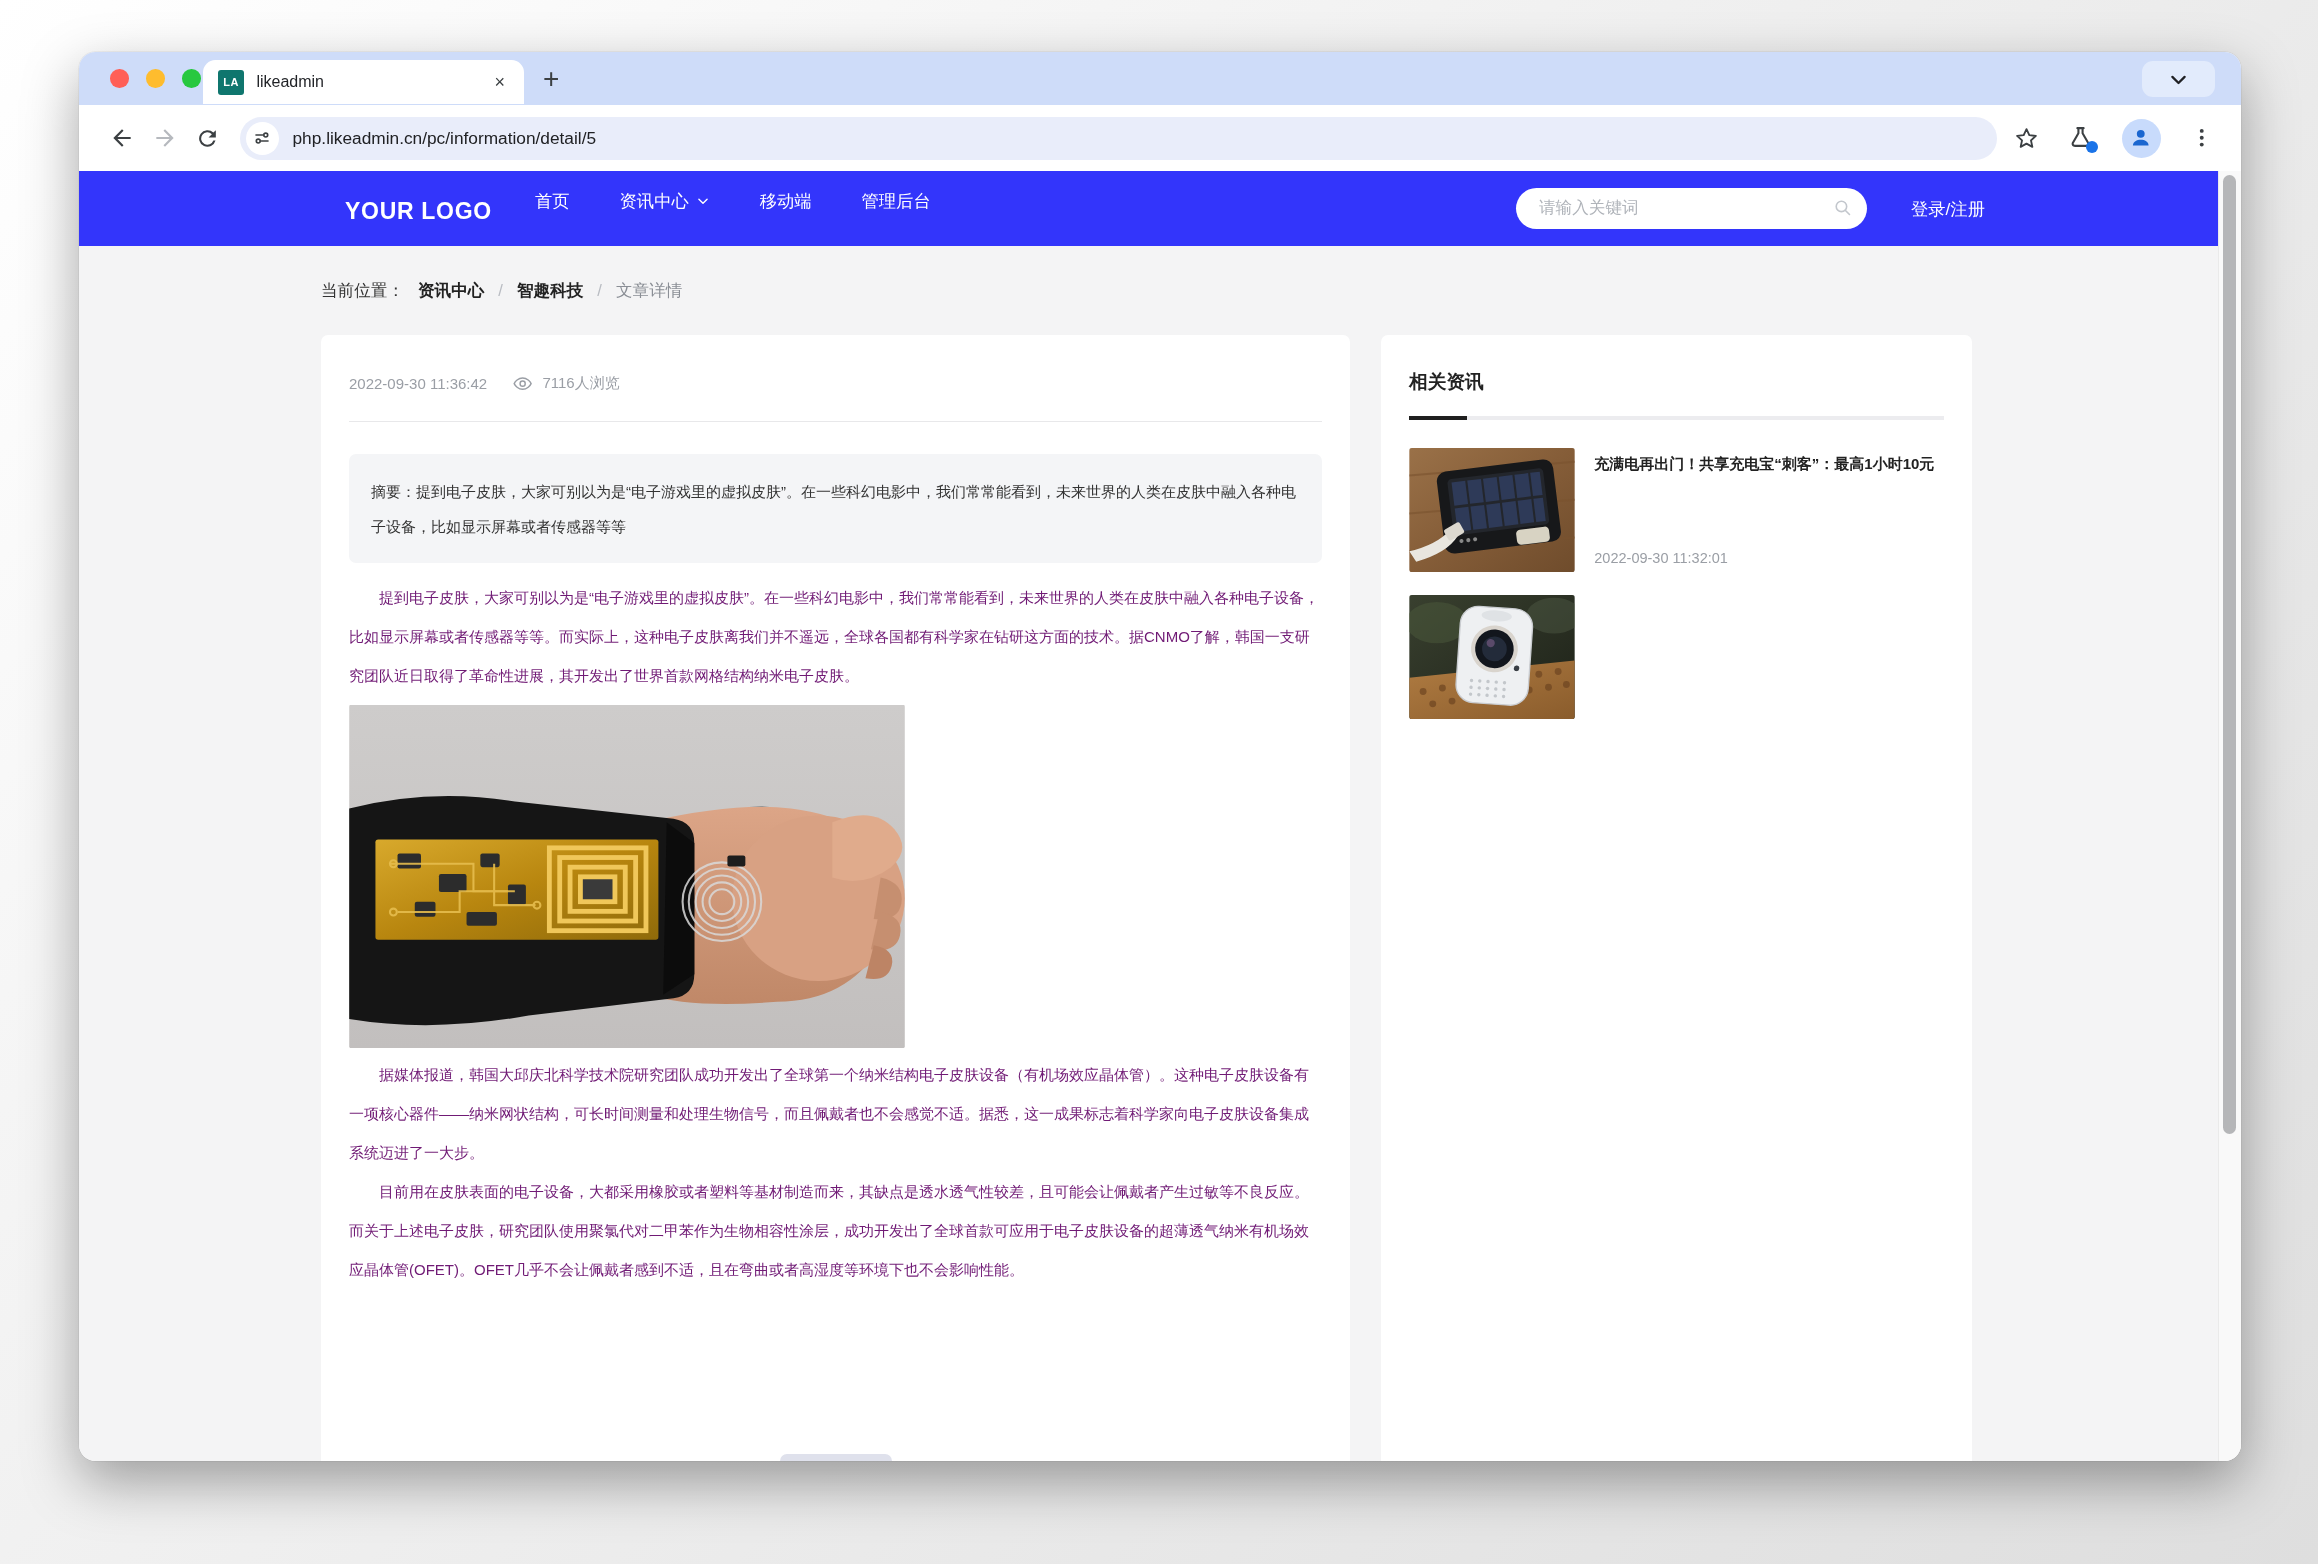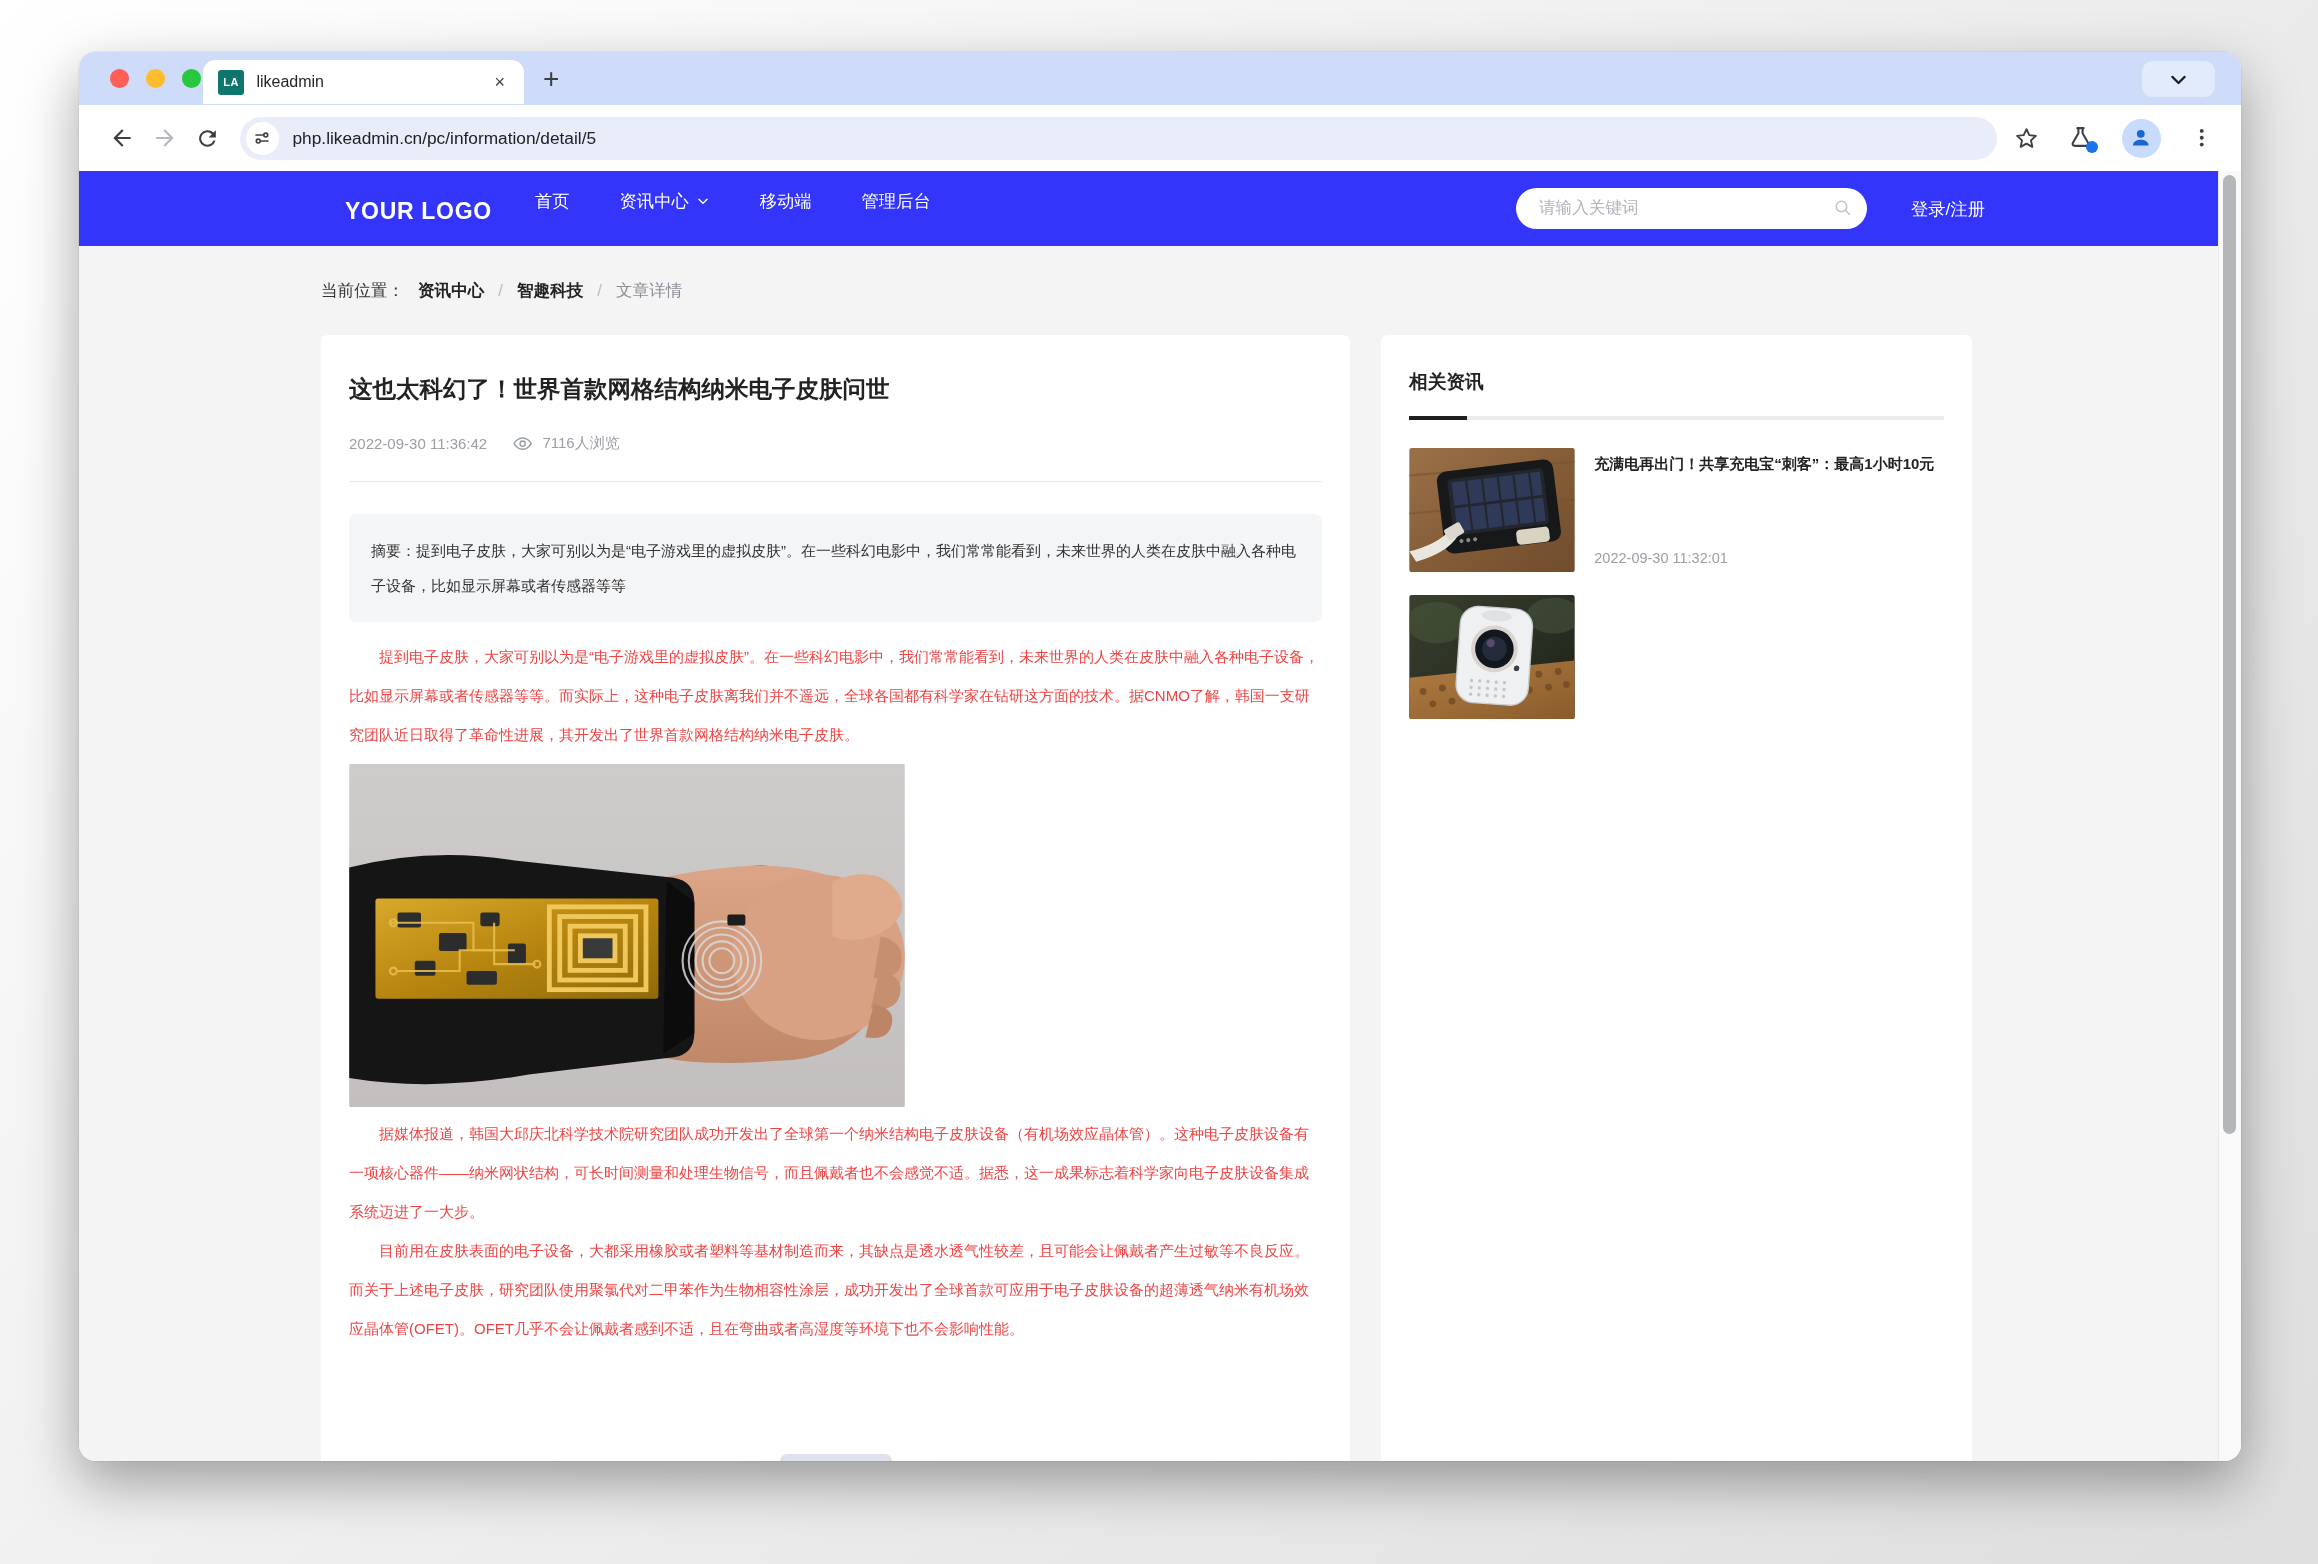--- a/index.html
+++ b/index.html
@@ -73,21 +73,21 @@
     background:#fff; border-radius:7px 7px 0 0; overflow:hidden; padding:39px 28px 0;
   }
   .article-title { margin:0 0 29px; font-size:23.5px; font-weight:bold; color:#222; line-height:1.3; }
   .article-meta { display:flex; align-items:center; gap:9.7px; color:#9a9ea5; font-size:15px; margin-bottom:28px; }
   .meta-date { margin-right:16.6px; }
   .article-divider { border:0; border-top:0.7px solid #e8e8ea; margin:0; }
   .summary-box {
     margin-top:32px; background:#f4f5f7; border-radius:7px; padding:19.3px 22px;
     font-size:15px; color:#333; line-height:35px;
   }
-  .article-body { margin-top:15px; font-size:15px; color:#ef4444; line-height:39px; }
+  .article-body { margin-top:15px; font-size:15px; color:#701a75; line-height:39px; }
   .article-body p { margin:0; text-indent:2em; }
   .article-figure { margin:9.7px 0 7px; width:556px; height:343px; }
   .article-figure svg { display:block; border-radius:1.4px; }
   .partial-btn {
     position:absolute; left:50%; transform:translateX(-50%); top:1119px;
     width:112px; height:15px; border-radius:7px; background:#dfe1ec;
   }
   
   .side-card {
     position:absolute; left:1302px; top:164px; width:591px; height:1126px;
@@ -218,21 +218,20 @@
       <div class="breadcrumb">
         <span>当前位置：</span>
         <span class="crumb-strong">资讯中心</span>
         <span class="crumb-sep">/</span>
         <span class="crumb-strong">智趣科技</span>
         <span class="crumb-sep">/</span>
         <span class="crumb-last">文章详情</span>
       </div>
 
       <div class="article-card">
-        <h1 class="article-title">这也太科幻了！世界首款网格结构纳米电子皮肤问世</h1>
         <div class="article-meta">
           <span class="meta-date">2022-09-30 11:36:42</span>
           <svg width="19.3" height="19.3" viewBox="0 0 24 24">
             <path d="M12 5C6.5 5 2.6 9.4 1.5 12c1.1 2.6 5 7 10.5 7s9.4-4.4 10.5-7C21.4 9.4 17.5 5 12 5z" fill="none" stroke="#9a9ea5" stroke-width="1.8"></path>
             <circle cx="12" cy="12" r="3.2" fill="none" stroke="#9a9ea5" stroke-width="1.8"></circle>
           </svg>
           <span>7116人浏览</span>
         </div>
         <hr class="article-divider">
         <div class="summary-box">摘要：提到电子皮肤，大家可别以为是“电子游戏里的虚拟皮肤”。在一些科幻电影中，我们常常能看到，未来世界的人类在皮肤中融入各种电子设备，比如显示屏幕或者传感器等等</div>

